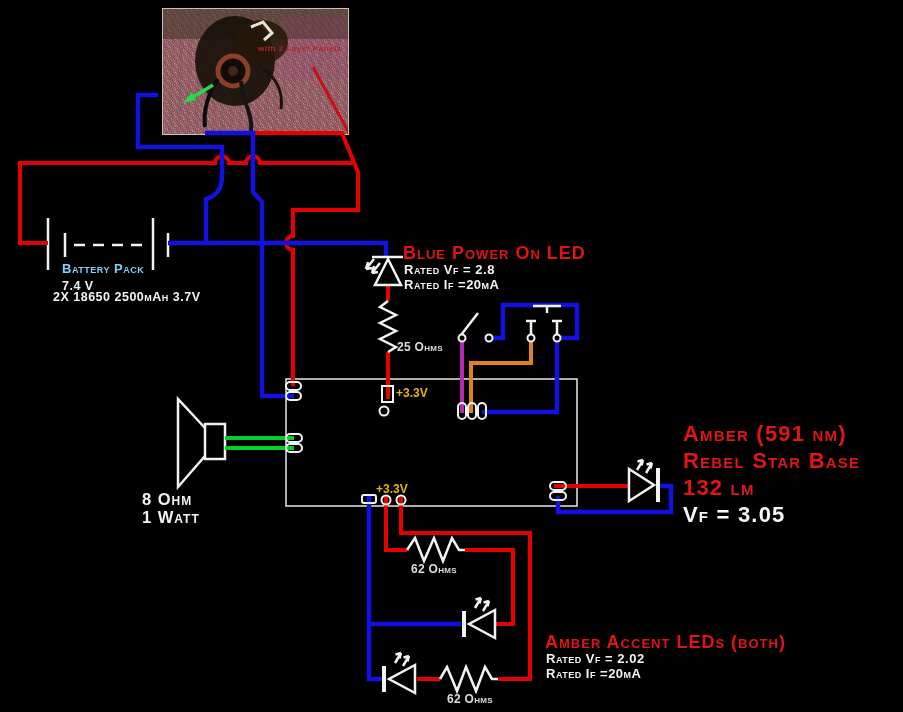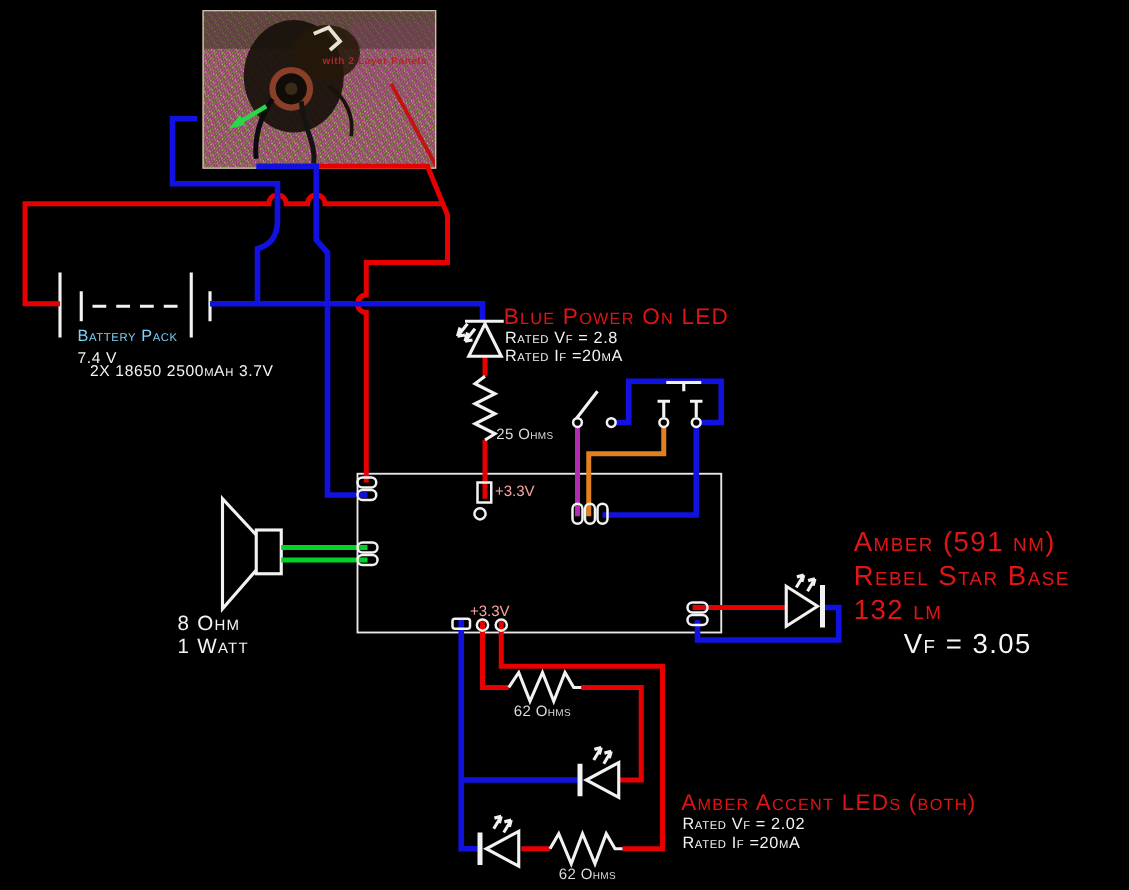--- a/index.html
+++ b/index.html
@@ -14,29 +14,29 @@
   .wg{stroke:#00d22a;stroke-width:4;fill:none;}
   .wp{stroke:#b32ab3;stroke-width:4;fill:none;}
   .wo{stroke:#e08020;stroke-width:4;fill:none;}
   .sym{stroke:#f2f2f2;stroke-width:2.5;fill:none;}
   .sym4{stroke:#f2f2f2;stroke-width:4;fill:none;}
   .board{stroke:#e8e8e8;stroke-width:1.5;fill:none;}
   .pads rect,.pads circle{stroke:#f2f2f2;stroke-width:2;fill:none;}
   .ring{stroke:#f2f2f2;stroke-width:2;fill:#000;}
 
   
-  .lbl{position:absolute;font-weight:normal;font-variant:small-caps;white-space:nowrap;
+  .lbl{position:absolute;font-weight:bold;font-variant:small-caps;white-space:nowrap;
        letter-spacing:.5px;}
   .t-title{font-size:18px;letter-spacing:1px;color:#e01414;}
   .t-spec{font-size:13px;color:#f2f2f2;}
   .t-res{font-size:12px;color:#dcdcdc;letter-spacing:.3px;}
-  .t-rail{font-size:12px;color:#fca5a5;font-variant:normal;letter-spacing:0;}
+  .t-rail{font-size:12px;color:#eab308;font-variant:normal;letter-spacing:0;}
   .t-spk{font-size:16.5px;color:#f2f2f2;letter-spacing:1px;}
   .t-big-red{font-size:22px;letter-spacing:1.2px;color:#e01616;}
-  .t-big-white{font-size:22px;letter-spacing:1.2px;color:#f6f6f6;margin-left:40px;}
+  .t-big-white{font-size:22px;letter-spacing:1.2px;color:#f6f6f6;}
   .t-batt{font-size:13px;color:#7dd3fc;}
   .t-batt-spec{font-size:12.5px;color:#f2f2f2;}
 
   
   .photo{position:absolute;left:162px;top:8px;width:185px;height:125px;
     border:1px solid #c9c2ae;overflow:hidden;background-color:#8f7f55;
     background-image:
       repeating-linear-gradient(15deg, rgba(186,44,158,.5) 0 1px, transparent 1px 3px),
       repeating-linear-gradient(78deg, rgba(160,30,140,.42) 0 1px, transparent 1px 2px),
       repeating-linear-gradient(132deg, rgba(70,90,30,.45) 0 1px, transparent 1px 2px),
@@ -156,21 +156,21 @@
       <rect x="550" y="482" width="16" height="8" rx="4"></rect>
       <rect x="550" y="492" width="16" height="8" rx="4"></rect>
       <rect x="458" y="403" width="8" height="16" rx="4"></rect>
       <rect x="468" y="403" width="8" height="16" rx="4"></rect>
       <rect x="478" y="403" width="8" height="16" rx="4"></rect>
     </g>
   </svg>
 
   <div class="lbl t-batt" style="left:62px;top:261px;">Battery Pack</div>
   <div class="lbl t-batt-spec" style="left:62px;top:279px;">7.4 V</div>
-  <div class="lbl t-batt-spec" style="left:72px;top:290px;">2X 18650 2500mAh 3.7V</div>
+  <div class="lbl t-batt-spec" style="left:53px;top:290px;">2X 18650 2500mAh 3.7V</div>
 
   <div class="lbl t-title" style="left:403px;top:243px;">Blue Power On LED</div>
   <div class="lbl t-spec" style="left:404px;top:262px;">Rated Vf = 2.8</div>
   <div class="lbl t-spec" style="left:404px;top:277px;">Rated If =20mA</div>
   <div class="lbl t-res" style="left:397px;top:340px;">25 Ohms</div>
 
   <div class="lbl t-rail" style="left:396px;top:386px;">+3.3V</div>
   <div class="lbl t-rail" style="left:376px;top:482px;">+3.3V</div>
 
   <div class="lbl t-spk" style="left:142px;top:490px;">8 Ohm</div>

